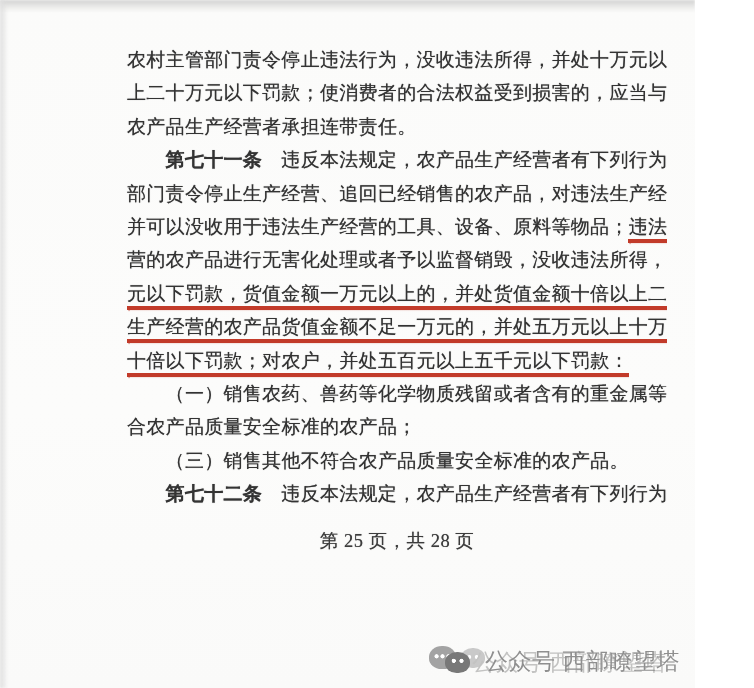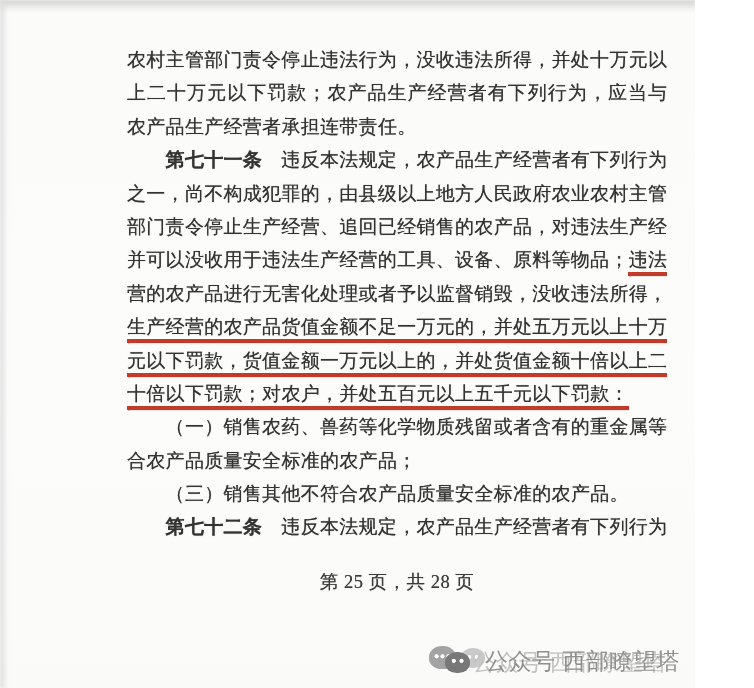--- a/index.html
+++ b/index.html
@@ -32,21 +32,21 @@
     letter-spacing:0;
   }
   .seg-bold{font-weight:700;}
   .seg-red{
     border-bottom:4.5px solid #c23b2a;
     padding-bottom:2px;
     box-shadow:0 1.5px 0.8px -0.5px rgba(194,59,42,0.45);
     text-align:center;
   }
   .footer{
-    margin-top:25px;text-align:center;font-size:18.5px;color:#3c3c3c;
+    margin-top:18px;text-align:center;font-size:18.5px;color:#3c3c3c;
     letter-spacing:0.5px;text-shadow:0 0 0.7px rgba(70,70,70,0.8);
   }
   .watermark{
     position:absolute;right:14px;bottom:8px;height:36px;
     display:flex;align-items:flex-start;
     font-family:"Liberation Sans","DejaVu Sans",sans-serif;
     filter:blur(0.4px);
   }
   .wm-icons{position:relative;width:54px;height:32px;flex:0 0 auto;}
   .bubble{
@@ -84,29 +84,28 @@
 </head>
 <body>
 
 <div class="screen">
   <div class="edge-top"></div>
   <div class="edge-left"></div>
 
   <div class="doc">
     <div id="text-block">
         <div class="line just"><span class="">农村主管部门责令停止违法行为，没收违法所得，并处十万元以</span></div>
-        <div class="line just"><span class="">上二十万元以下罚款；农产品生产经营者有下列行为，应当与</span></div>
+        <div class="line just"><span class="">上二十万元以下罚款；使消费者的合法权益受到损害的，应当与</span></div>
         <div class="line"><span class="">农产品生产经营者承担连带责任。</span></div>
         <div class="line just"><span class="">　　</span><span class="seg-bold">第七十一条</span><span class="">　违反本法规定，农产品生产经营者有下列行为</span></div>
-        <div class="line just"><span class="">之一，尚不构成犯罪的，由县级以上地方人民政府农业农村主管</span></div>
         <div class="line just"><span class="">部门责令停止生产经营、追回已经销售的农产品，对违法生产经</span></div>
         <div class="line just"><span class="">并可以没收用于违法生产经营的工具、设备、原料等物品；</span><span class="seg-red">违法</span></div>
         <div class="line just"><span class="">营的农产品进行无害化处理或者予以监督销毁，没收违法所得，</span></div>
+        <div class="line just"><span class="seg-red">元以下罚款，货值金额一万元以上的，并处货值金额十倍以上二</span></div>
         <div class="line just"><span class="seg-red">生产经营的农产品货值金额不足一万元的，并处五万元以上十万</span></div>
-        <div class="line just"><span class="seg-red">元以下罚款，货值金额一万元以上的，并处货值金额十倍以上二</span></div>
         <div class="line"><span class="seg-red">十倍以下罚款；对农户，并处五百元以上五千元以下罚款：</span></div>
         <div class="line just"><span class="">　　（一）销售农药、兽药等化学物质残留或者含有的重金属等</span></div>
         <div class="line"><span class="">合农产品质量安全标准的农产品；</span></div>
         <div class="line"><span class="">　　（三）销售其他不符合农产品质量安全标准的农产品。</span></div>
         <div class="line just"><span class="">　　</span><span class="seg-bold">第七十二条</span><span class="">　违反本法规定，农产品生产经营者有下列行为</span></div>
       </div>
     <div class="footer">第 25 页，共 28 页</div>
   </div>
 
   <div class="watermark">

